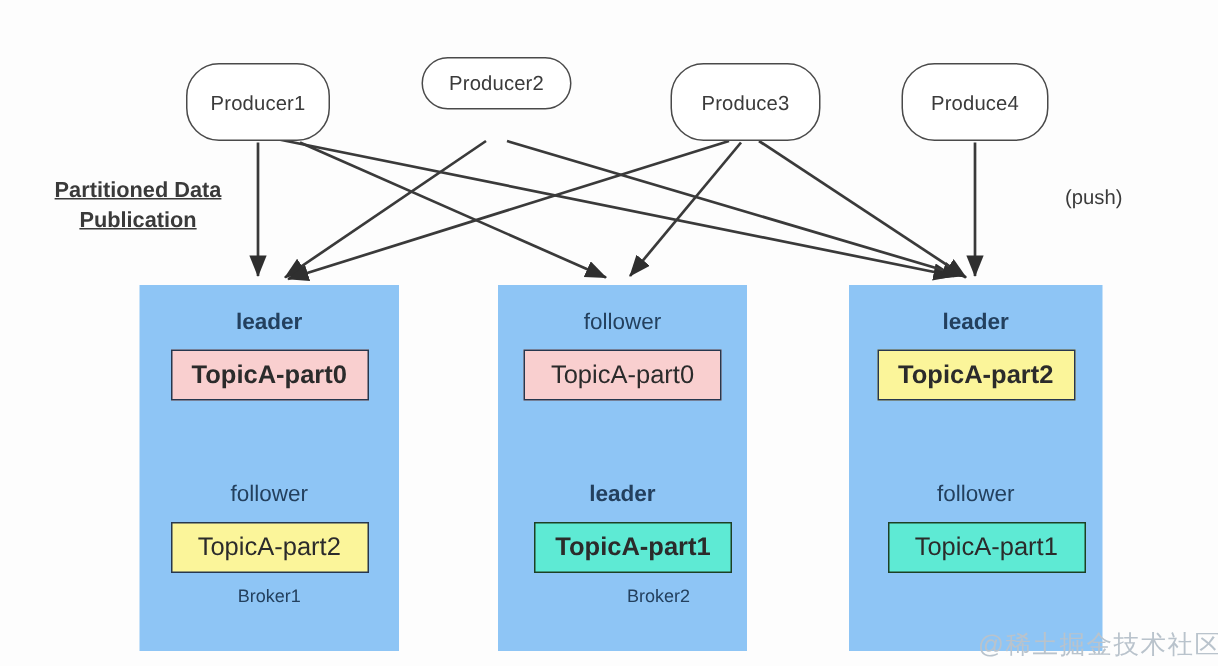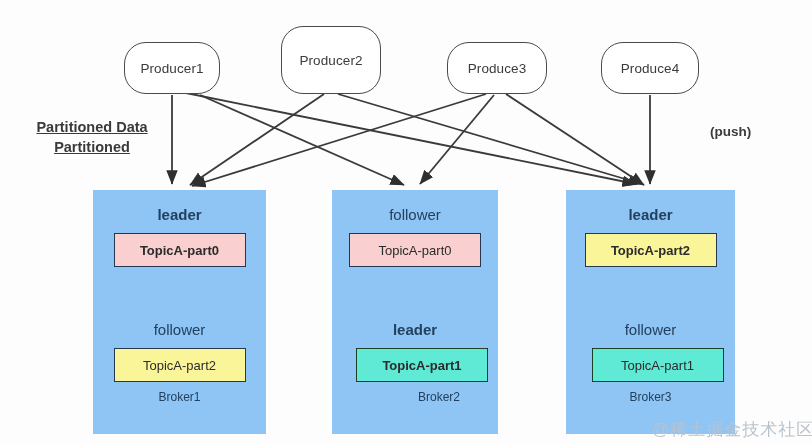--- a/index.html
+++ b/index.html
@@ -60,21 +60,21 @@
   .role.follower { font-weight: normal; }
 
   .partition {
     box-sizing: border-box;
     border: 1.8px solid #27374d;
     width: 132px;
     height: 34px;
     display: flex;
     align-items: center;
     justify-content: center;
-    font-size: 13px;
+    font-size: 17px;
     color: #2b2b2b;
     white-space: nowrap;
   }
   .partition.strong { font-weight: bold; }
   .partition.pink   { background: #f9cfcf; }
   .partition.yellow { background: #fbf59a; }
   .partition.green  { background: #5eead4; border-color: #1d4023; margin-left: 14px; }
 
   .broker-name {
     color: #23405e;
@@ -137,38 +137,38 @@
 
     <line x1="650" y1="95" x2="650" y2="184" stroke="#3a3a3a" stroke-width="1.8" marker-end="url(#arrowhead)"></line>
 
     <line x1="200" y1="95" x2="404" y2="185" stroke="#3a3a3a" stroke-width="1.8" marker-end="url(#arrowhead)"></line>
   </svg>
 
   <div class="producer" style="left:124px; top:42px; width:96px; height:52px;">
     <span>Producer1</span>
   </div>
 
-  <div class="producer" style="left:281px; top:26px; width:100px; height:68px;">
+  <div class="producer" style="left:281px; top:38px; width:100px; height:35px;">
     <span>Producer2</span>
   </div>
 
   <div class="producer" style="left:447px; top:42px; width:100px; height:52px;">
     <span>Produce3</span>
   </div>
 
   <div class="producer" style="left:601px; top:42px; width:98px; height:52px;">
     <span>Produce4</span>
   </div>
 
   <div class="side-label" style="left:12px; top:118px; width:160px;">
     <div>Partitioned Data</div>
-    <div>Partitioned</div>
+    <div>Publication</div>
   </div>
 
-  <div class="push-label" style="left:710px; top:124px;font-weight:bold;">(push)</div>
+  <div class="push-label" style="left:710px; top:124px;">(push)</div>
 
   <div class="broker" style="left:93px; top:190px; width:173px; height:244px;">
     <div class="role leader" style="margin-top:16px;">leader</div>
     <div class="partition pink strong" style="margin-top:10px;">TopicA-part0</div>
     <div class="role follower" style="margin-top:54px;">follower</div>
     <div class="partition yellow" style="margin-top:10px;">TopicA-part2</div>
     <div class="broker-name" style="margin-top:8px;">Broker1</div>
   </div>
 
   <div class="broker" style="left:332px; top:190px; width:166px; height:244px;">
@@ -177,18 +177,17 @@
     <div class="role leader" style="margin-top:54px;">leader</div>
     <div class="partition green strong" style="margin-top:10px;">TopicA-part1</div>
     <div class="broker-name" style="margin-top:8px;padding-left:48px;">Broker2</div>
   </div>
 
   <div class="broker" style="left:566px; top:190px; width:169px; height:244px;">
     <div class="role leader" style="margin-top:16px;">leader</div>
     <div class="partition yellow strong" style="margin-top:10px;">TopicA-part2</div>
     <div class="role follower" style="margin-top:54px;">follower</div>
     <div class="partition green" style="margin-top:10px;">TopicA-part1</div>
-    <div class="broker-name" style="margin-top:8px;">Broker3</div>
   </div>
 
   <div class="watermark" style="left:652px; top:418px;">@稀土掘金技术社区</div>
 
 </div>
 
 </body></html>

